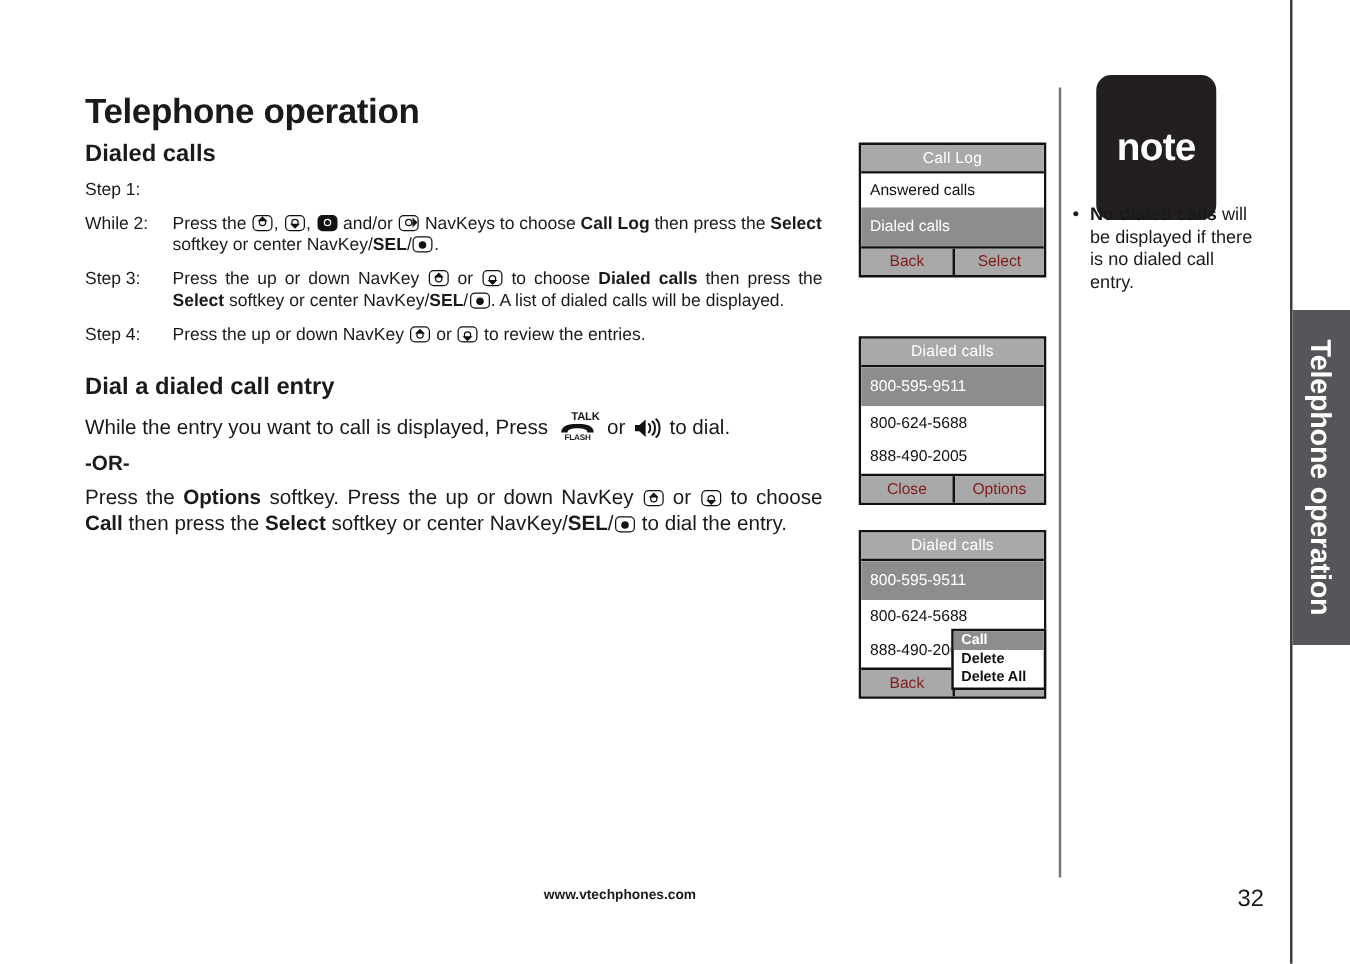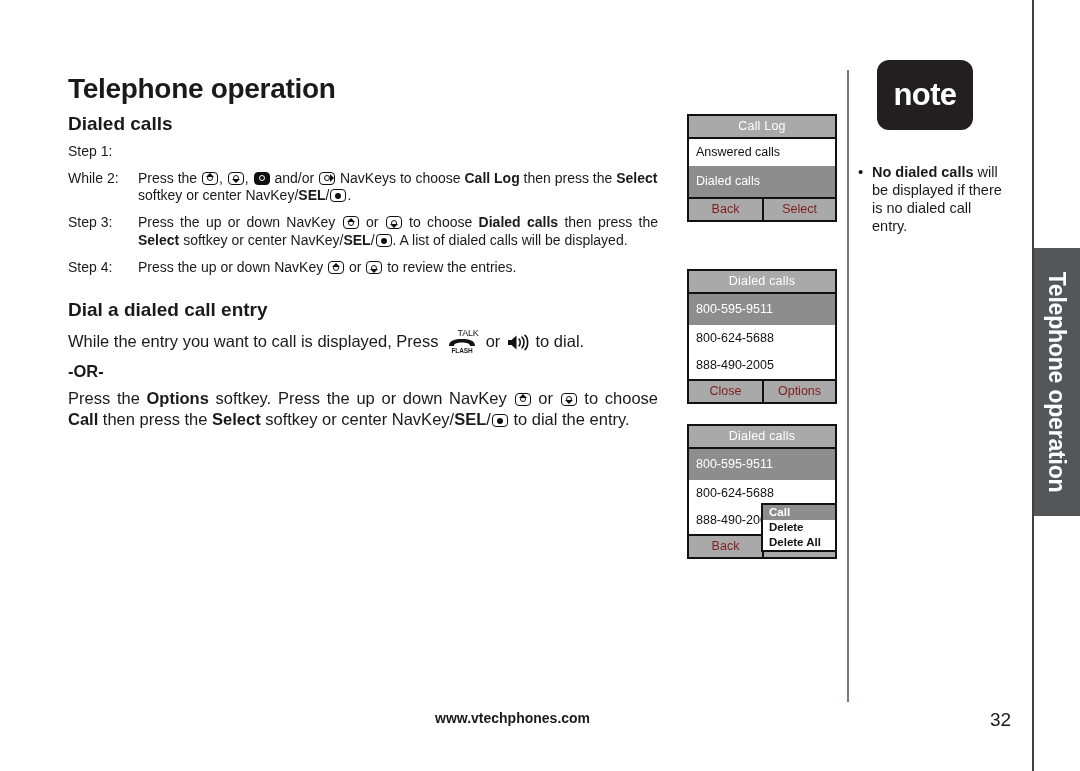--- a/index.html
+++ b/index.html
@@ -173,21 +173,21 @@
     height: 24px;
     position: relative;
     vertical-align: -6px;
     margin: 0 2px;
   }
   .talk-icon .tk-top {
     position: absolute;
     top: 0; left: 12px; right: 0;
     text-align: center;
     font-size: 9px;
-    font-weight: normal;
+    font-weight: bold;
     letter-spacing: -0.2px;
     line-height: 9px;
   }
   .talk-icon .tk-hs {
     position: absolute;
     top: 10px; left: 3px;
     width: 28px; height: 8px;
   }
   .talk-icon .tk-bot {
     position: absolute;
@@ -278,21 +278,21 @@
     background: #8d8d8d;
     color: #ffffff;
   }
 
   
   .note-badge {
     position: absolute;
     left: 877px;
     top: 60px;
     width: 96px;
-    height: 70px;
+    height: 116px;
     background: #231f20;
     border-radius: 12px;
     color: #ffffff;
     font-size: 31px;
     font-weight: bold;
     letter-spacing: -0.6px;
     display: flex;
     align-items: center;
     justify-content: center;
   }
@@ -342,21 +342,21 @@
     align-items: center;
     justify-content: center;
     white-space: nowrap;
   }
 
   
   .footer-url {
     position: absolute;
     left: 435px;
     top: 710px;
-    font-size: 14px;
+    font-size: 11px;
     font-weight: bold;
   }
   .footer-page {
     position: absolute;
     left: 990px;
     top: 709px;
     font-size: 19px;
   }
 </style>
 </head>

